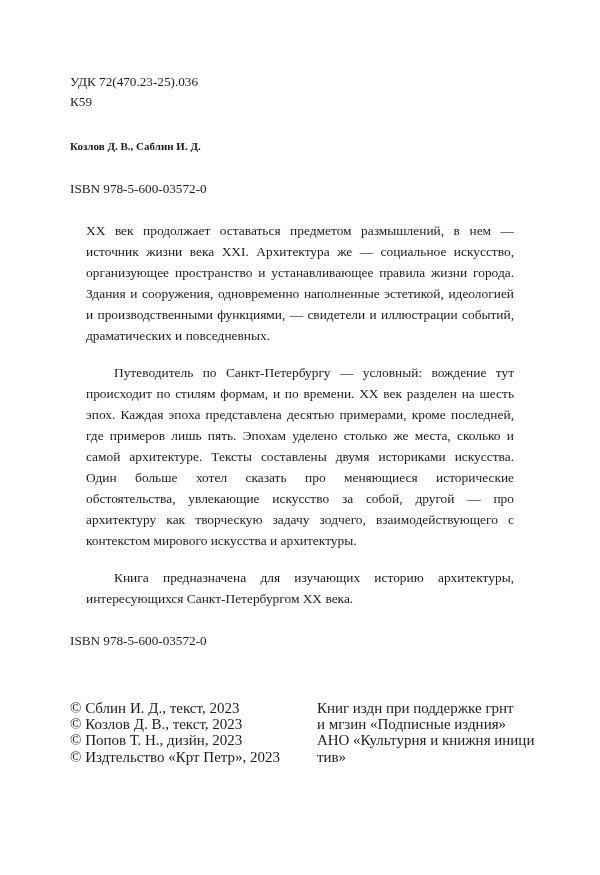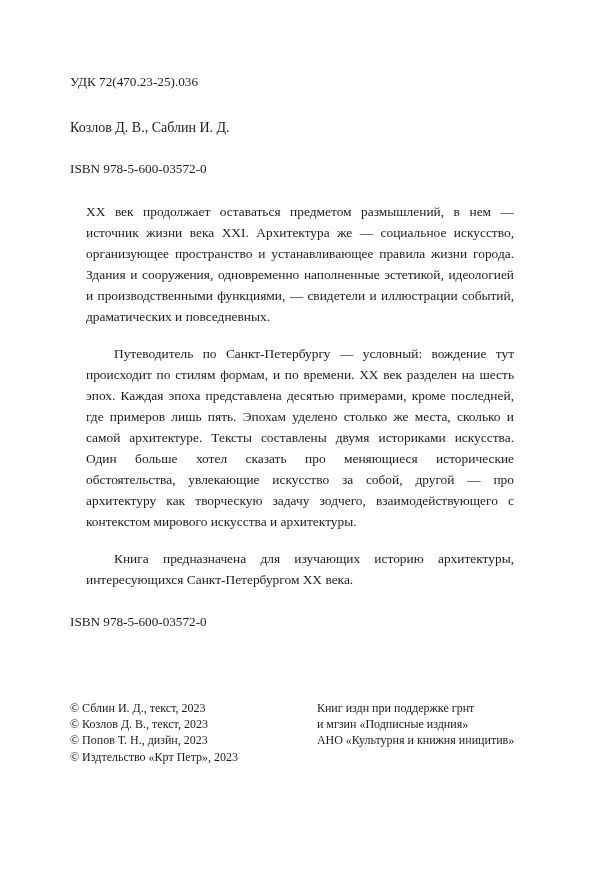--- a/index.html
+++ b/index.html
@@ -23,23 +23,24 @@
   }
   .codes {
     font-size: 13.2px;
     line-height: 19.6px;
     margin: 0 0 26px 0;
   }
   .codes div {
     white-space: pre;
   }
   .bib {
-    font-size: 14px;
+    font-size: 11px;
     line-height: 19.6px;
     margin: 0 0 22px 0;
+    font-weight: bold;
   }
   .bib div {
     white-space: pre-wrap;
   }
   .isbn {
     font-size: 13.2px;
     line-height: 19.6px;
     margin: 0 0 22px 0;
   }
   .body-text p {
@@ -58,40 +59,41 @@
     line-height: 19.6px;
     margin: 22px 0 0 0;
   }
   .footer {
     position: absolute;
     left: 70px;
     right: 56px;
     top: 700px;
     display: flex;
     justify-content: space-between;
-    font-size: 12px;
+    font-size: 15px;
     line-height: 16.2px;
   }
   .footer-col div {
     white-space: pre-wrap;
   }
   .footer-col.left {
     width: 250px;
   }
   .footer-col.right {
     width: 230px;
   }
 </style>
 </head>
 <body>
 
 <div class="page">
 
   <div class="codes">
     <div>УДК 72(470.23-25).036</div>
+    <div>К59</div>
   </div>
 
   <div class="bib">
     <div>Козлов Д. В., Саблин И. Д.</div>
   </div>
 
   <div class="isbn">ISBN 978-5-600-03572-0</div>
 
   <div class="body-text">
     <p>XX век продолжает оставаться предметом размышлений, в нем — источник жизни века XXI. Архитектура же — социальное искус­ство, организующее пространство и устанавливающее правила жизни города. Здания и сооружения, одновременно наполнен­ные эстетикой, идеологией и производственными функция­ми, — свидетели и иллюстрации событий, драматических и повседневных.</p>

